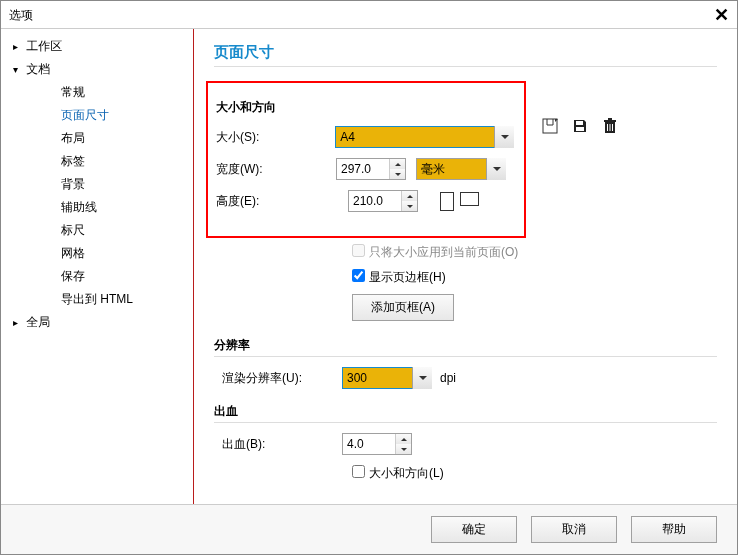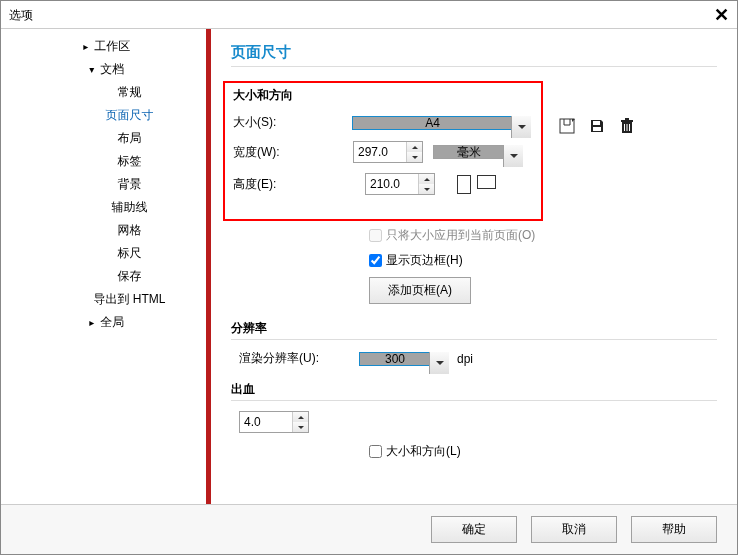--- a/index.html
+++ b/index.html
@@ -1,60 +1,60 @@
 <!DOCTYPE html>
 <html><head>
 <meta charset="utf-8">
 <style>
 * { box-sizing: border-box; margin: 0; padding: 0; font-family: "Microsoft YaHei", "SimSun", Arial, sans-serif; font-size: 12px; }
 body { background: #fff; width: 738px; height: 555px; position: relative; border: 1px solid #888; }
 .titlebar { height: 28px; line-height: 28px; padding: 0 8px; border-bottom: 1px solid #ccc; display: flex; justify-content: space-between; align-items: center; }
 .titlebar .close { font-size: 18px; font-weight: bold; cursor: pointer; }
 .content { display: flex; height: calc(100% - 28px - 50px); }
-.sidebar { width: 210px; border-right: 5px solid #b91c1c; padding: 6px 0; text-align: center; }
+.sidebar { width: 193px; border-right: 1px solid #b91c1c; padding: 6px 0; }
 .tree-item { padding: 3px 8px 3px 20px; cursor: pointer; white-space: nowrap; color: #000; }
 .tree-item.root { padding-left: 12px; }
 .tree-item.child { padding-left: 60px; }
 .tree-item.selected { color: #0a63b2; }
 .tree-arrow { display: inline-block; width: 10px; }
 .tree-arrow.expanded::before { content: "▾"; color: #000; font-size: 10px; }
 .tree-arrow.collapsed::before { content: "▸"; color: #000; font-size: 10px; }
 
 .main { flex: 1; padding: 14px 20px; overflow: hidden; }
 .page-title { color: #178acc; font-size: 15px; font-weight: bold; border-bottom: 1px solid #ddd; padding-bottom: 4px; margin-bottom: 14px; }
 
-.redbox { border: 2px solid #f00; padding: 4px 10px 10px 0px; margin-left: -8px; margin-bottom: 0; position: relative; }
+.redbox { border: 2px solid #f00; padding: 16px 10px 10px 0px; margin-left: -8px; margin-bottom: 0; position: relative; }
 
 .section-label { font-weight: bold; padding: 0 0 10px 8px; color: #000; }
 .row { display: flex; align-items: center; margin-bottom: 10px; padding-left: 8px; }
 .row-label { width: 120px; color: #000; }
 
 .combo { position: relative; }
-.combo input { border: 1px solid #178acc; height: 14px; padding: 0 22px 0 4px; background: #a3a3a3; width: 100%; text-align: center; }
+.combo input { border: 1px solid #178acc; height: 22px; padding: 0 22px 0 4px; background: #eab308; width: 100%; }
 .combo input.plain { border: 1px solid #a0a0a0; }
 .combo .arrow { position: absolute; right: 0; top: 0; width: 20px; height: 22px; background: linear-gradient(#fafafa,#e0e0e0); border-left: 1px solid #a0a0a0; display: flex; align-items: center; justify-content: center; cursor: pointer; }
 .combo .arrow::after { content: ""; width: 0; height: 0; border-left: 4px solid transparent; border-right: 4px solid transparent; border-top: 4px solid #333; }
 
 .spinner { display: flex; border: 1px solid #a0a0a0; height: 22px; background: #fff; }
 .spinner input { border: none; outline: none; width: 52px; padding: 0 4px; }
 .spinner .spinbtns { display: flex; flex-direction: column; width: 16px; border-left: 1px solid #ccc; }
 .spinner .sb { flex: 1; display: flex; align-items: center; justify-content: center; cursor: pointer; background: linear-gradient(#fafafa,#e8e8e8); }
 .spinner .sb::after { content: ""; width: 0; height: 0; border-left: 3px solid transparent; border-right: 3px solid transparent; }
 .spinner .sb.up::after { border-bottom: 3px solid #333; }
 .spinner .sb.down::after { border-top: 3px solid #333; }
 
 .iconbtn { width: 24px; height: 22px; display: inline-flex; align-items: center; justify-content: center; cursor: pointer; margin-left: 6px; }
 .iconbtn svg { display: block; }
 
 .orient { display: inline-flex; gap: 6px; margin-left: 10px; }
 .orient-box { border: 1px solid #333; background: #fff; cursor: pointer; }
 .orient-box.portrait { width: 14px; height: 19px; }
 .orient-box.landscape { width: 19px; height: 14px; }
 
-.checkbox-row { display: flex; align-items: center; margin: 4px 0 8px 138px; }
+.checkbox-row { display: flex; align-items: flex-start; margin: 4px 0 8px 138px; }
 .checkbox-row label { margin-left: 4px; }
 input[type=checkbox]{ width:13px; height:13px; }
 .checkbox-row.disabled { color: #888; }
 
 .btn { background: linear-gradient(#fafafa,#e8e8e8); border: 1px solid #a0a0a0; padding: 4px 18px; cursor: pointer; }
 .addframe-wrap { margin-left: 138px; margin-top: 4px; margin-bottom: 16px; }
 
 .group-hdr { font-weight: bold; border-bottom: 1px solid #ddd; padding-bottom: 2px; margin-bottom: 10px; color: #000; }
 
 .footer { position: absolute; bottom: 0; left: 0; right: 0; height: 50px; border-top: 1px solid #ccc; display: flex; justify-content: flex-end; align-items: center; gap: 14px; padding-right: 20px; background: #f7f7f7; }
@@ -71,22 +71,22 @@
 <div class="content">
   <div class="sidebar">
     <div class="tree-item root"><span class="tree-arrow collapsed"></span> <span>工作区</span></div>
     <div class="tree-item root"><span class="tree-arrow expanded"></span> <span>文档</span></div>
     <div class="tree-item child">常规</div>
     <div class="tree-item child selected">页面尺寸</div>
     <div class="tree-item child">布局</div>
     <div class="tree-item child">标签</div>
     <div class="tree-item child">背景</div>
     <div class="tree-item child">辅助线</div>
+    <div class="tree-item child">标尺</div>
     <div class="tree-item child">网格</div>
-    <div class="tree-item child">标尺</div>
     <div class="tree-item child">保存</div>
     <div class="tree-item child">导出到 HTML</div>
     <div class="tree-item root"><span class="tree-arrow collapsed"></span> <span>全局</span></div>
   </div>
 
   <div class="main">
     <div class="page-title">页面尺寸</div>
 
     <div style="display:flex; align-items:flex-start;">
       <div class="redbox" style="flex:0 0 auto; width:320px;">
@@ -178,20 +178,21 @@
       <div class="row-label"><span>渲染分辨率(U):</span></div>
       <div class="combo" style="width:90px;">
         <input type="text" class="sel" style="border: 1px solid rgb(23, 138, 204);" value="300">
         <div class="arrow"></div>
       </div>
       <span style="margin-left:8px;">dpi</span>
     </div>
 
     <div class="group-hdr" style="margin-top:14px;">出血</div>
     <div class="row">
+      <div class="row-label"><span>出血(B):</span></div>
       <div class="spinner">
         <input type="text" value="4.0" style="">
         <div class="spinbtns">
           <div class="sb up"></div>
           <div class="sb down"></div>
         </div>
       </div>
     </div>
 
     <div class="checkbox-row" style="margin-top:4px;">

